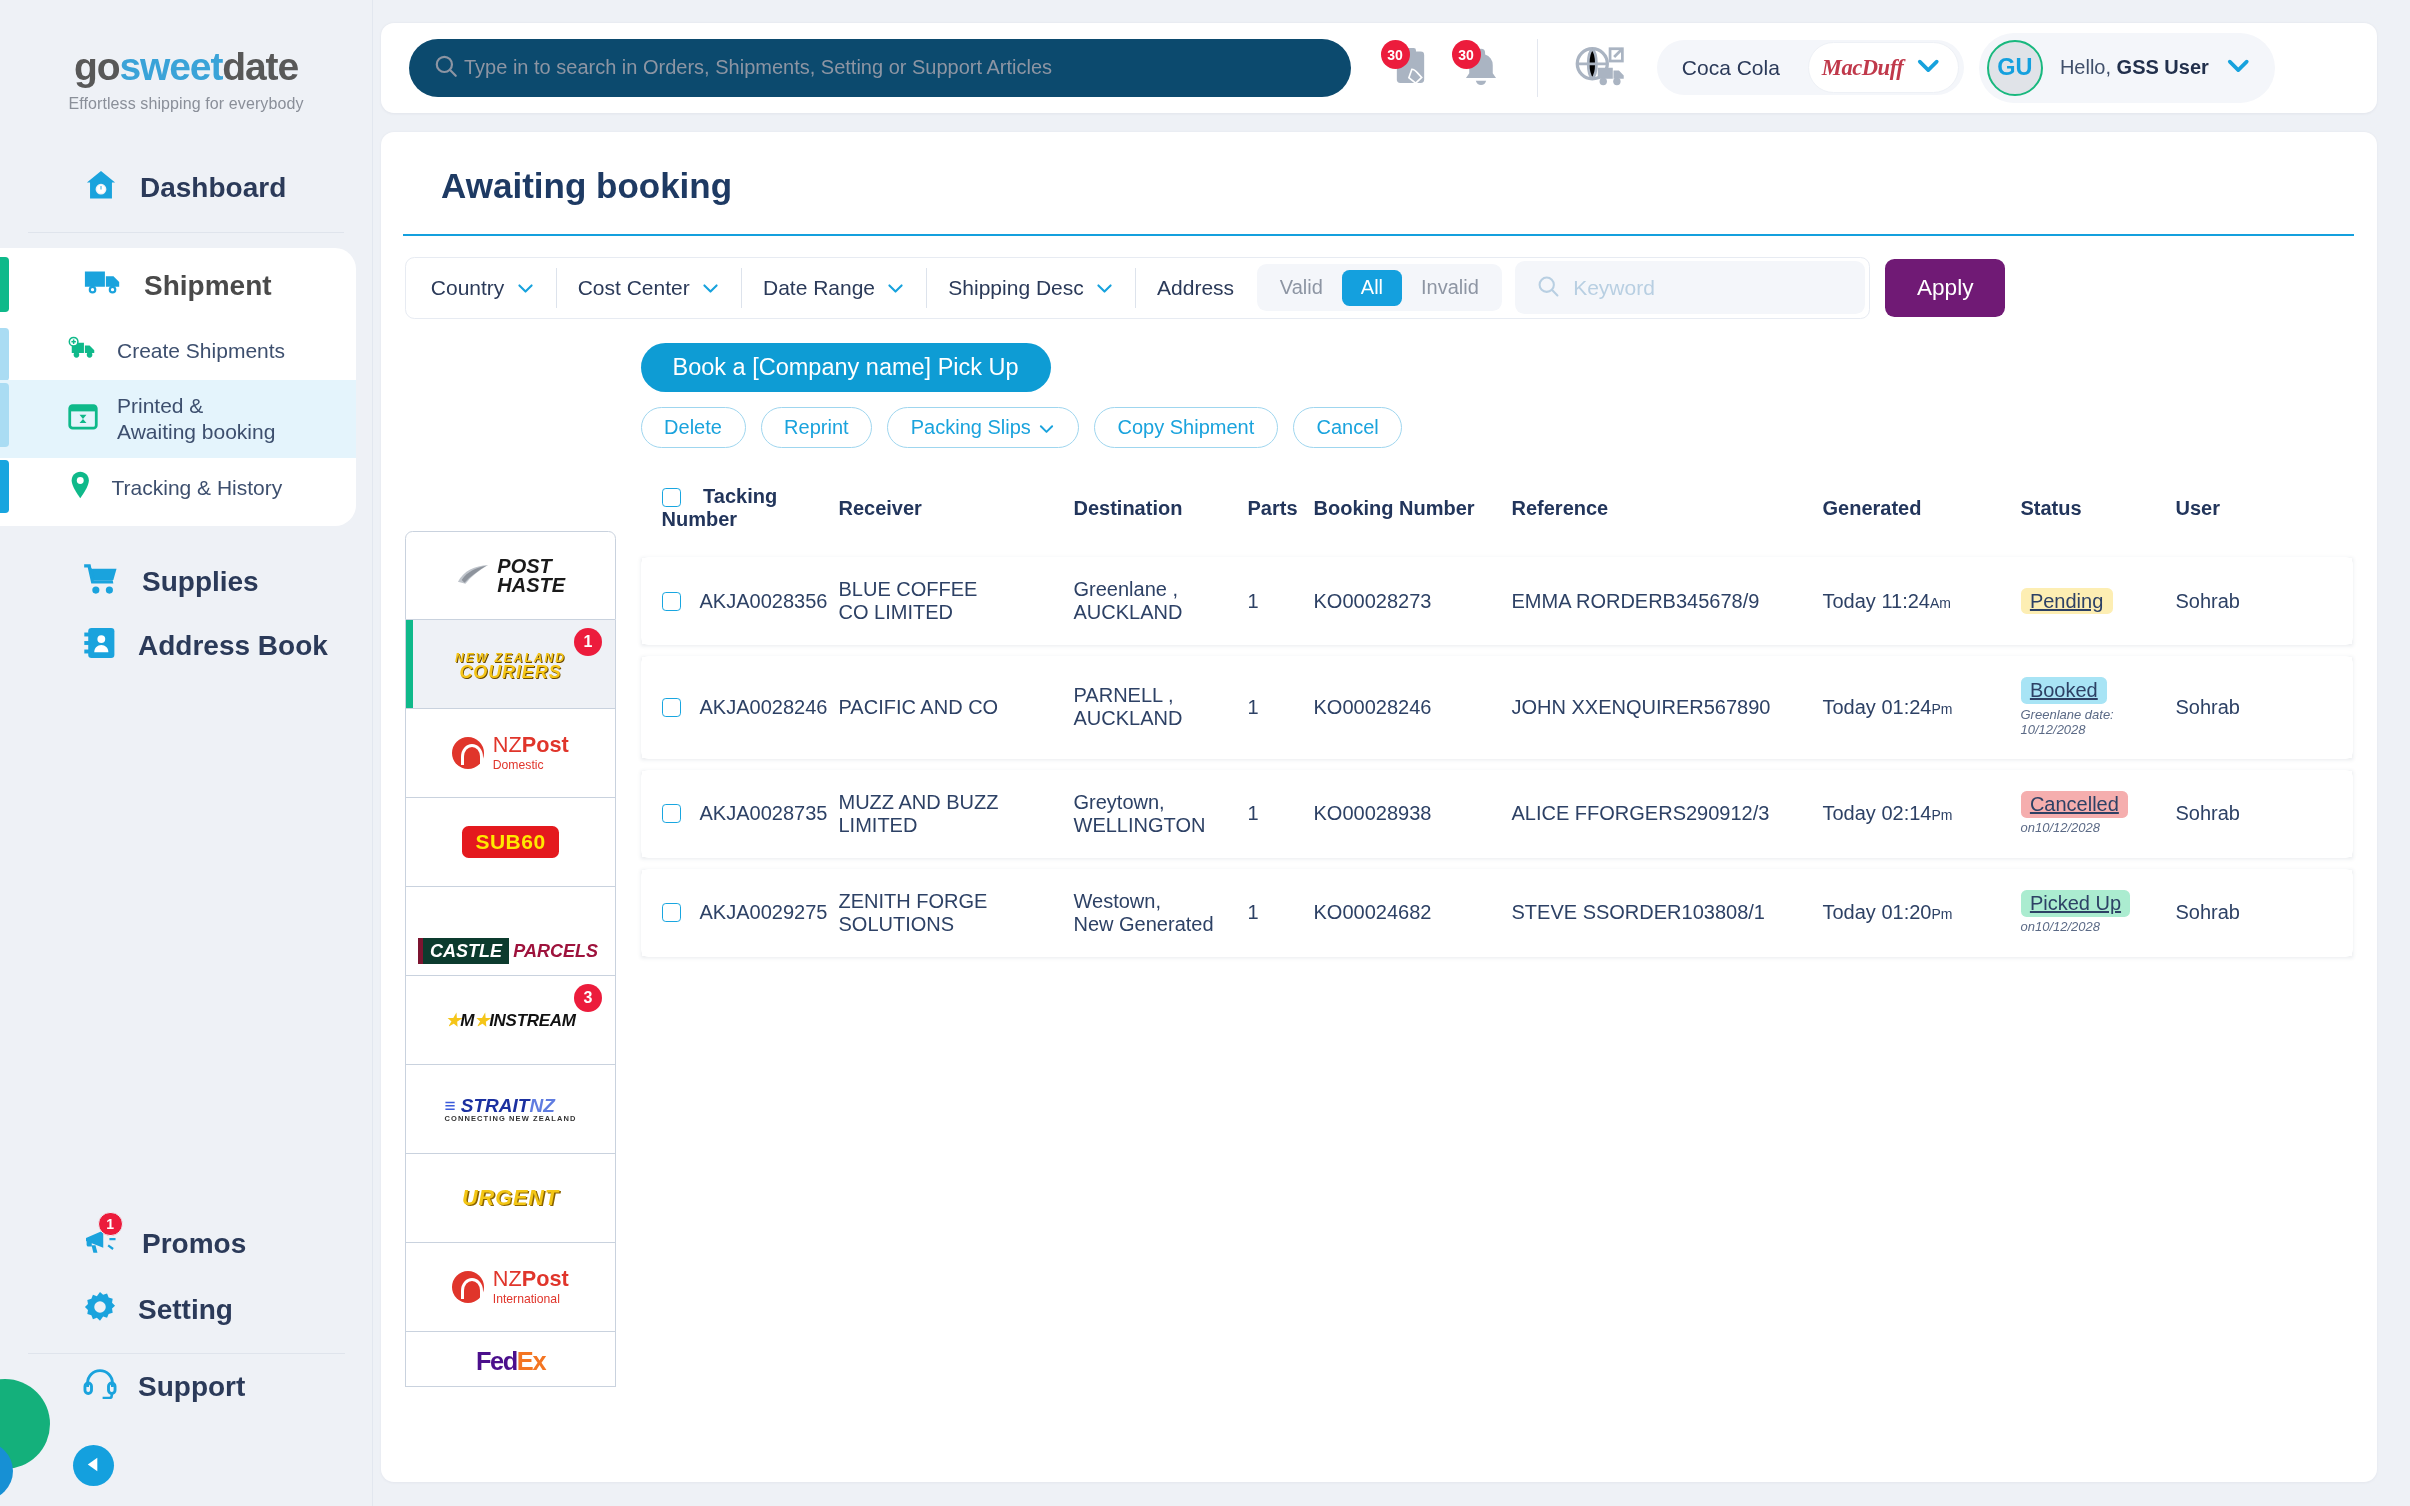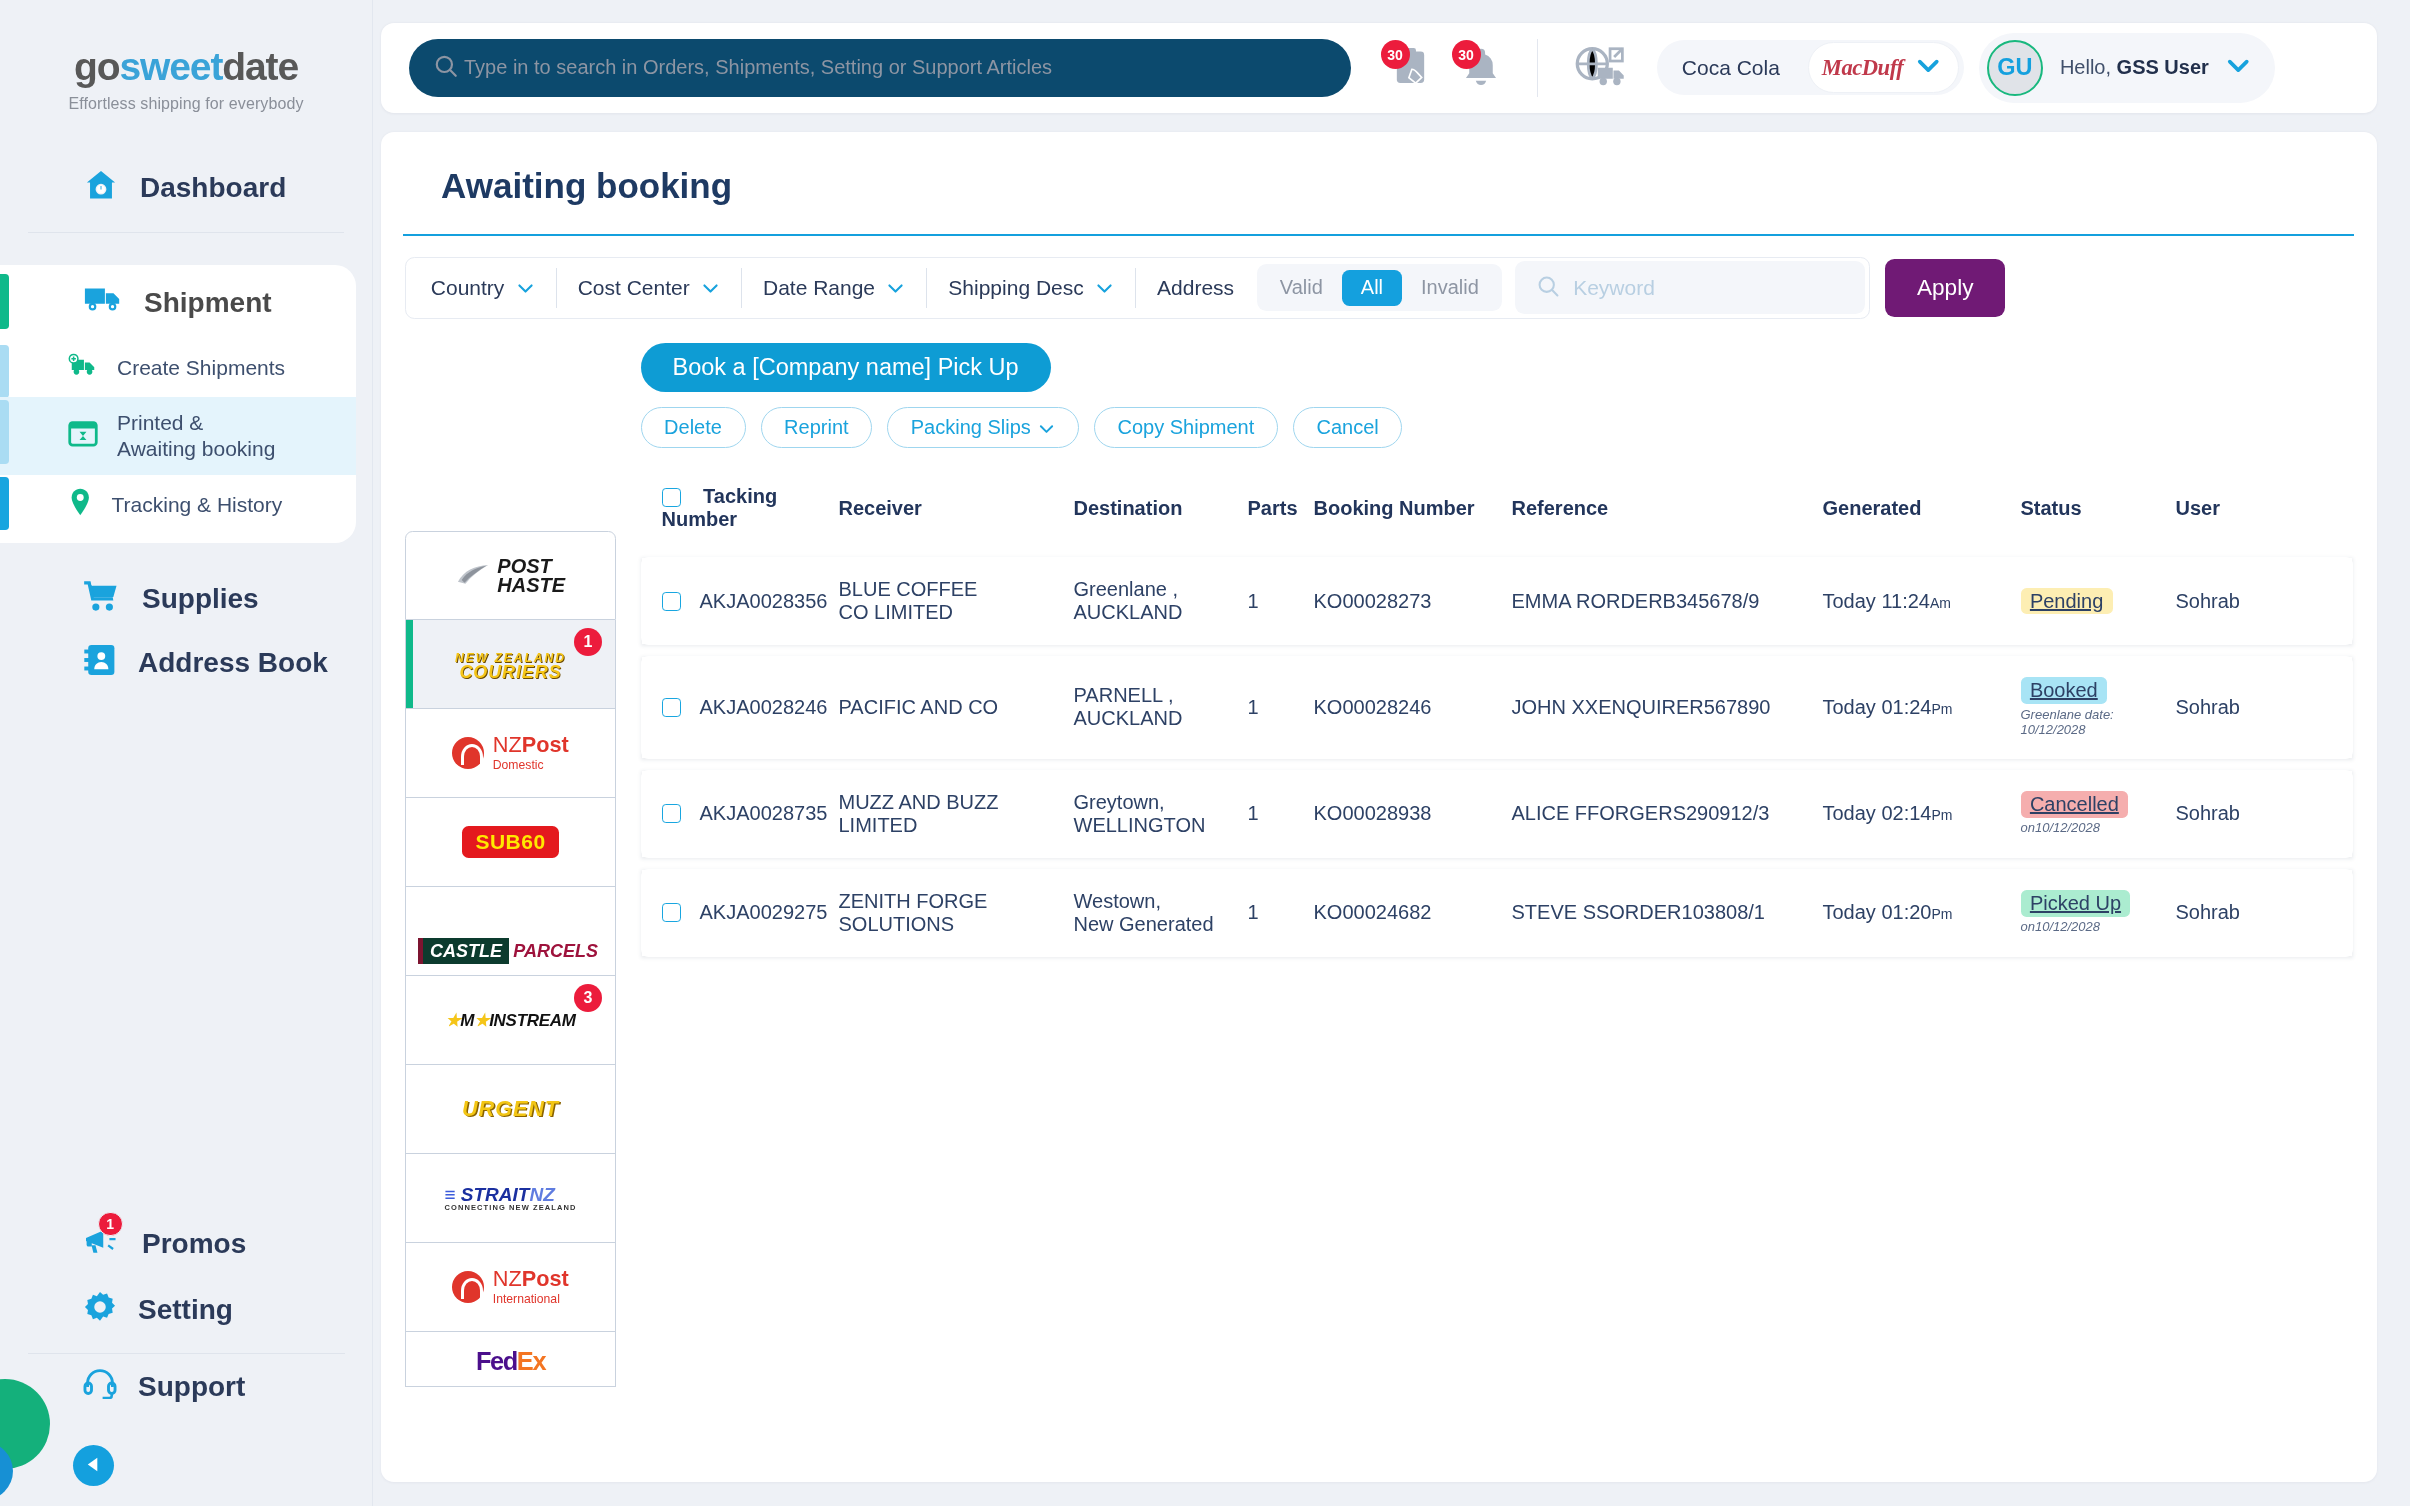--- a/index.html
+++ b/index.html
@@ -29,21 +29,21 @@
   .nav { margin-top: 41px; }
   .nav-top-item {
     display: flex; align-items: center; gap: 21px;
     padding: 13px 0 13px 83px;
     font-size: 28px; font-weight: bold; color: #2b3a59;
     cursor: pointer;
   }
   .divider-line { height: 0.9px; background: #dfe4ec; margin: 9.4px 28px 0 28px; }
 
   .ship-group {
-    margin-top: 32px;
+    margin-top: 15px;
     background: #ffffff;
     border-radius: 0 21px 21px 0;
     overflow: hidden;
     position: relative;
     width: 356px;
     padding-bottom: 7.5px;
   }
   .ship-head {
     display: flex; align-items: center; gap: 21px;
     padding: 19px 0 17px 83px;
@@ -623,27 +623,27 @@
                 <span class="b">PARCELS</span>
             </div>
           </div>
           <div class="carrier">
             <span class="cbadge">3</span>
             <div class="logo-mainstream">
               <span style="color:#f5c518;">★</span>M<span style="color:#f5c518;">★</span>INSTREAM
             </div>
           </div>
           <div class="carrier">
-            <div class="logo-urgent">URGENT</div>
-          </div>
-          <div class="carrier">
             <div class="logo-strait">
               <span style="color:#3b5bdb;">≡</span> STRAIT<span style="color:#5f7ce0;">NZ</span>
               <div class="sub">CONNECTING NEW ZEALAND</div>
             </div>
+          </div>
+          <div class="carrier">
+            <div class="logo-urgent">URGENT</div>
           </div>
           <div class="carrier">
             <div class="logo-nzpost">
               <span class="nzp-mark"></span>
               <span>
                 <span class="nzp-txt">NZ<b>Post</b></span><br>
                 <span class="nzp-sub">International</span>
               </span>
             </div>
           </div>

